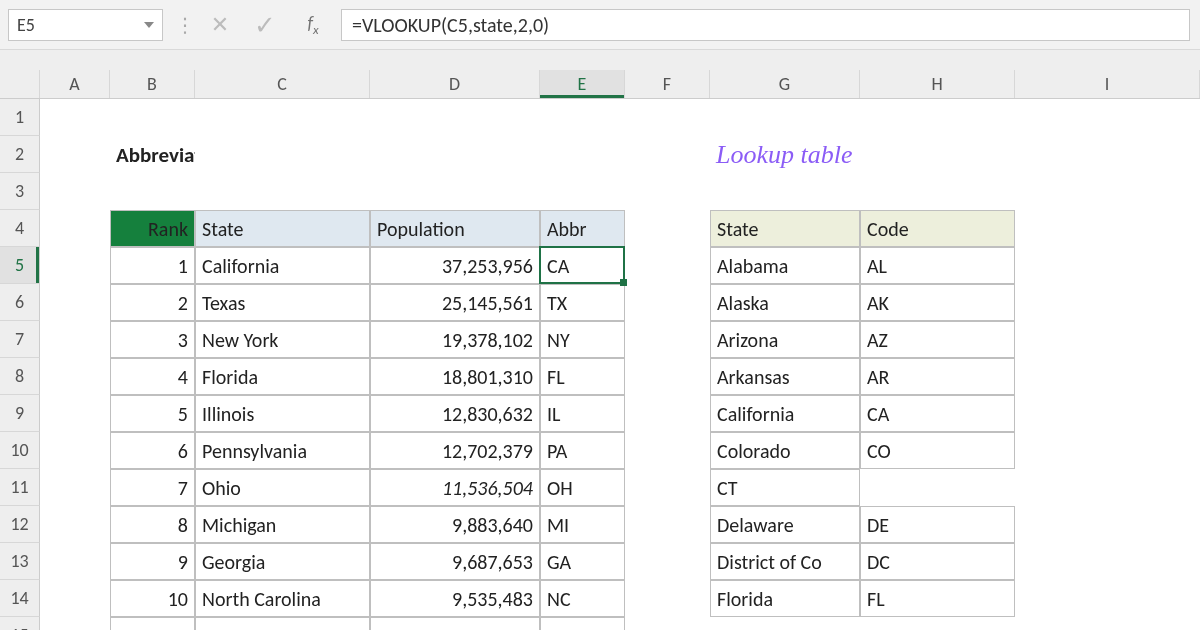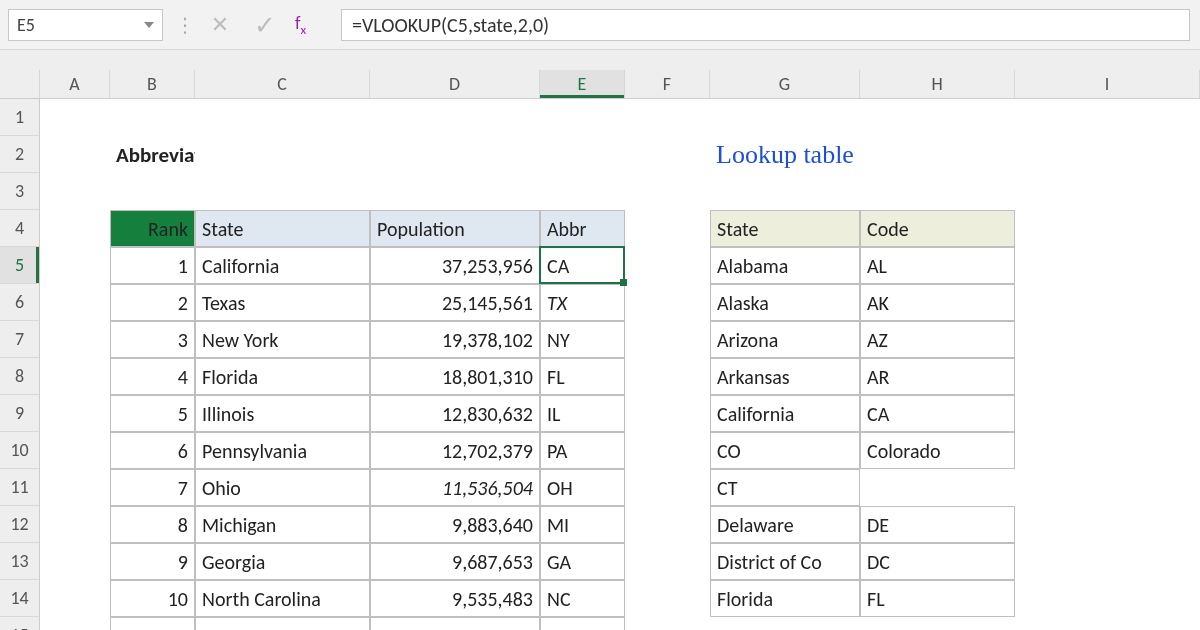--- a/index.html
+++ b/index.html
@@ -55,23 +55,25 @@
     width: 30px;
     text-align: center;
   }
   .check-btn {
     color: #bcbcbc;
     font-size: 26px;
     width: 40px;
     text-align: center;
   }
   .fx {
-    color: #a21caf;
+    font-style: italic;
+    color: #737373;
     font-size: 18px;
     width: 36px;
+    text-align: center;
   }
   .formula-input {
     flex: 1;
     background: #fff;
     border: 1px solid #c7c7c7;
     height: 32px;
     padding: 0 10px;
     display: flex;
     align-items: center;
     font-size: 20px;
@@ -143,22 +145,23 @@
     background: #fff;
     overflow: hidden;
     white-space: nowrap;
   }
   .row:first-child .cell { }
 
   
   .title-bold { font-weight: 700; font-size: 21px; color: #222; }
   .title-script {
     font-family: "Segoe Script", "Comic Sans MS", cursive;
-    color: #1d4ed8;
+    color: #8b5cf6;
     font-size: 26px;
+    font-style: italic;
   }
 
   .right { justify-content: flex-end; }
 
   
   .selection {
     position: absolute;
     border: 2px solid #1f7246;
     pointer-events: none;
   }
@@ -284,21 +287,21 @@
             <div class="cell"></div>
             <div class="cell" style="border: 1px solid rgb(191, 191, 191);">Alabama</div>
             <div class="cell" style="border: 1px solid rgb(191, 191, 191);">AL</div>
             <div class="cell"></div>
           </div>
           <div class="row">
             <div class="cell"></div>
             <div class="cell right" style="border: 1px solid rgb(191, 191, 191);">2</div>
             <div class="cell" style="border: 1px solid rgb(191, 191, 191);">Texas</div>
             <div class="cell right" style="border: 1px solid rgb(191, 191, 191);">25,145,561</div>
-            <div class="cell" style="border: 1px solid rgb(191, 191, 191); font-style: italic;">TX</div>
+            <div class="cell" style="border: 1px solid rgb(191, 191, 191);">TX</div>
             <div class="cell"></div>
             <div class="cell" style="border: 1px solid rgb(191, 191, 191);">Alaska</div>
             <div class="cell" style="border: 1px solid rgb(191, 191, 191);">AK</div>
             <div class="cell"></div>
           </div>
           <div class="row">
             <div class="cell"></div>
             <div class="cell right" style="border: 1px solid rgb(191, 191, 191);">3</div>
             <div class="cell" style="border: 1px solid rgb(191, 191, 191);">New York</div>
             <div class="cell right" style="border: 1px solid rgb(191, 191, 191);">19,378,102</div>
@@ -330,22 +333,22 @@
             <div class="cell" style="border: 1px solid rgb(191, 191, 191);">CA</div>
             <div class="cell"></div>
           </div>
           <div class="row">
             <div class="cell"></div>
             <div class="cell right" style="border: 1px solid rgb(191, 191, 191);">6</div>
             <div class="cell" style="border: 1px solid rgb(191, 191, 191);">Pennsylvania</div>
             <div class="cell right" style="border: 1px solid rgb(191, 191, 191);">12,702,379</div>
             <div class="cell" style="border: 1px solid rgb(191, 191, 191);">PA</div>
             <div class="cell"></div>
+            <div class="cell" style="border: 1px solid rgb(191, 191, 191);">Colorado</div>
             <div class="cell" style="border: 1px solid rgb(191, 191, 191);">CO</div>
-            <div class="cell" style="border: 1px solid rgb(191, 191, 191);">Colorado</div>
             <div class="cell"></div>
           </div>
           <div class="row">
             <div class="cell"></div>
             <div class="cell right" style="border: 1px solid rgb(191, 191, 191);">7</div>
             <div class="cell" style="border: 1px solid rgb(191, 191, 191);">Ohio</div>
             <div class="cell right" style="border: 1px solid rgb(191, 191, 191); font-style: italic;">11,536,504</div>
             <div class="cell" style="border: 1px solid rgb(191, 191, 191);">OH</div>
             <div class="cell"></div>
             <div class="cell" style="border: 1px solid rgb(191, 191, 191);">CT</div>

